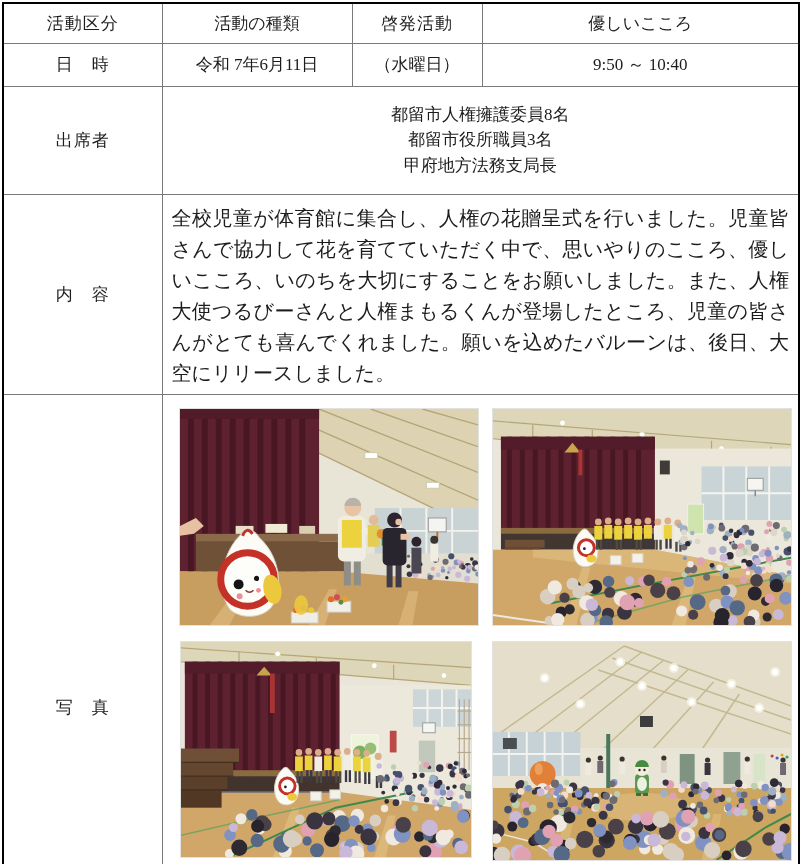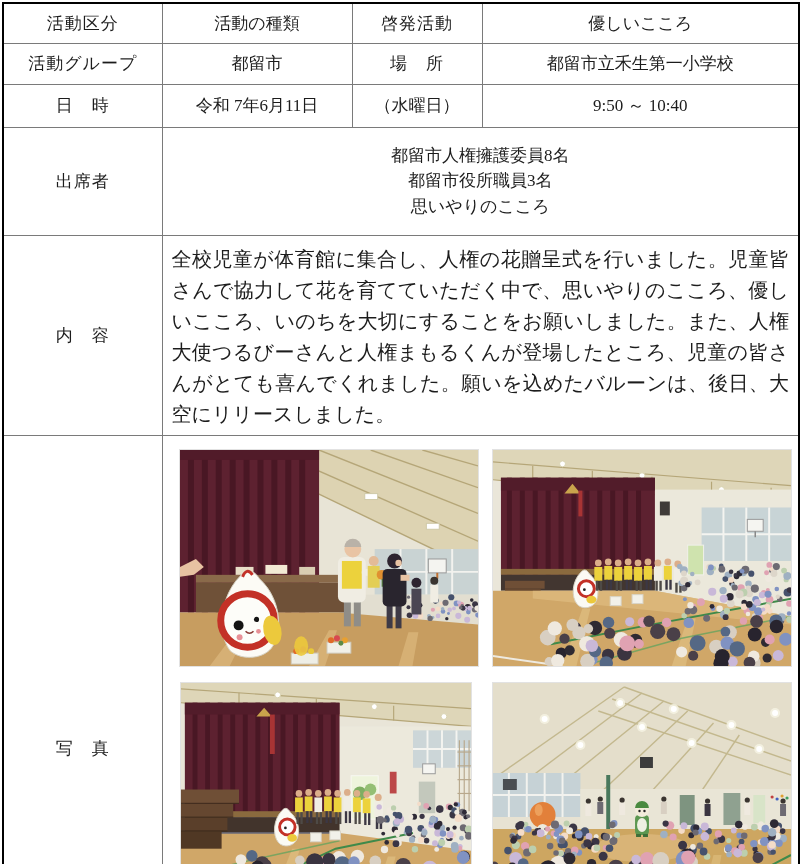--- a/index.html
+++ b/index.html
@@ -39,40 +39,34 @@
       </colgroup>
 
   <tbody>
         <tr class="r1">
     <td class="lbl">活動区分</td>
     <td>活動の種類</td>
     <td class="lbl">啓発活動</td>
     <td>優しいこころ</td>
   </tr>
 
-  <tr class="r2">
-    <td class="lbl">活動グループ</td>
-    <td>都留市</td>
-    <td class="lbl">場　所</td>
-    <td>都留市立禾生第一小学校</td>
-  </tr>
 
   <tr class="r3">
     <td class="lbl">日　時</td>
     <td>令和 7年6月11日</td>
     <td>（水曜日）</td>
     <td>9:50 ～ 10:40</td>
   </tr>
 
   <tr class="r4">
     <td class="lbl">出席者</td>
     <td class="left" colspan="3">
       <div>都留市人権擁護委員8名</div>
       <div>都留市役所職員3名</div>
-      <div>思いやりのこころ</div>
+      <div>甲府地方法務支局長</div>
     </td>
   </tr>
 
   <tr class="r5">
     <td class="lbl">内　容</td>
     <td class="para" colspan="3">全校児童が体育館に集合し、人権の花贈呈式を行いました。児童皆さんで協力して花を育てていただく中で、思いやりのこころ、優しいこころ、いのちを大切にすることをお願いしました。また、人権大使つるびーさんと人権まもるくんが登場したところ、児童の皆さんがとても喜んでくれました。願いを込めたバルーンは、後日、大空にリリースしました。</td>
   </tr>
 
   <tr class="r6">
     <td class="lbl photo-lbl">写　真</td>

